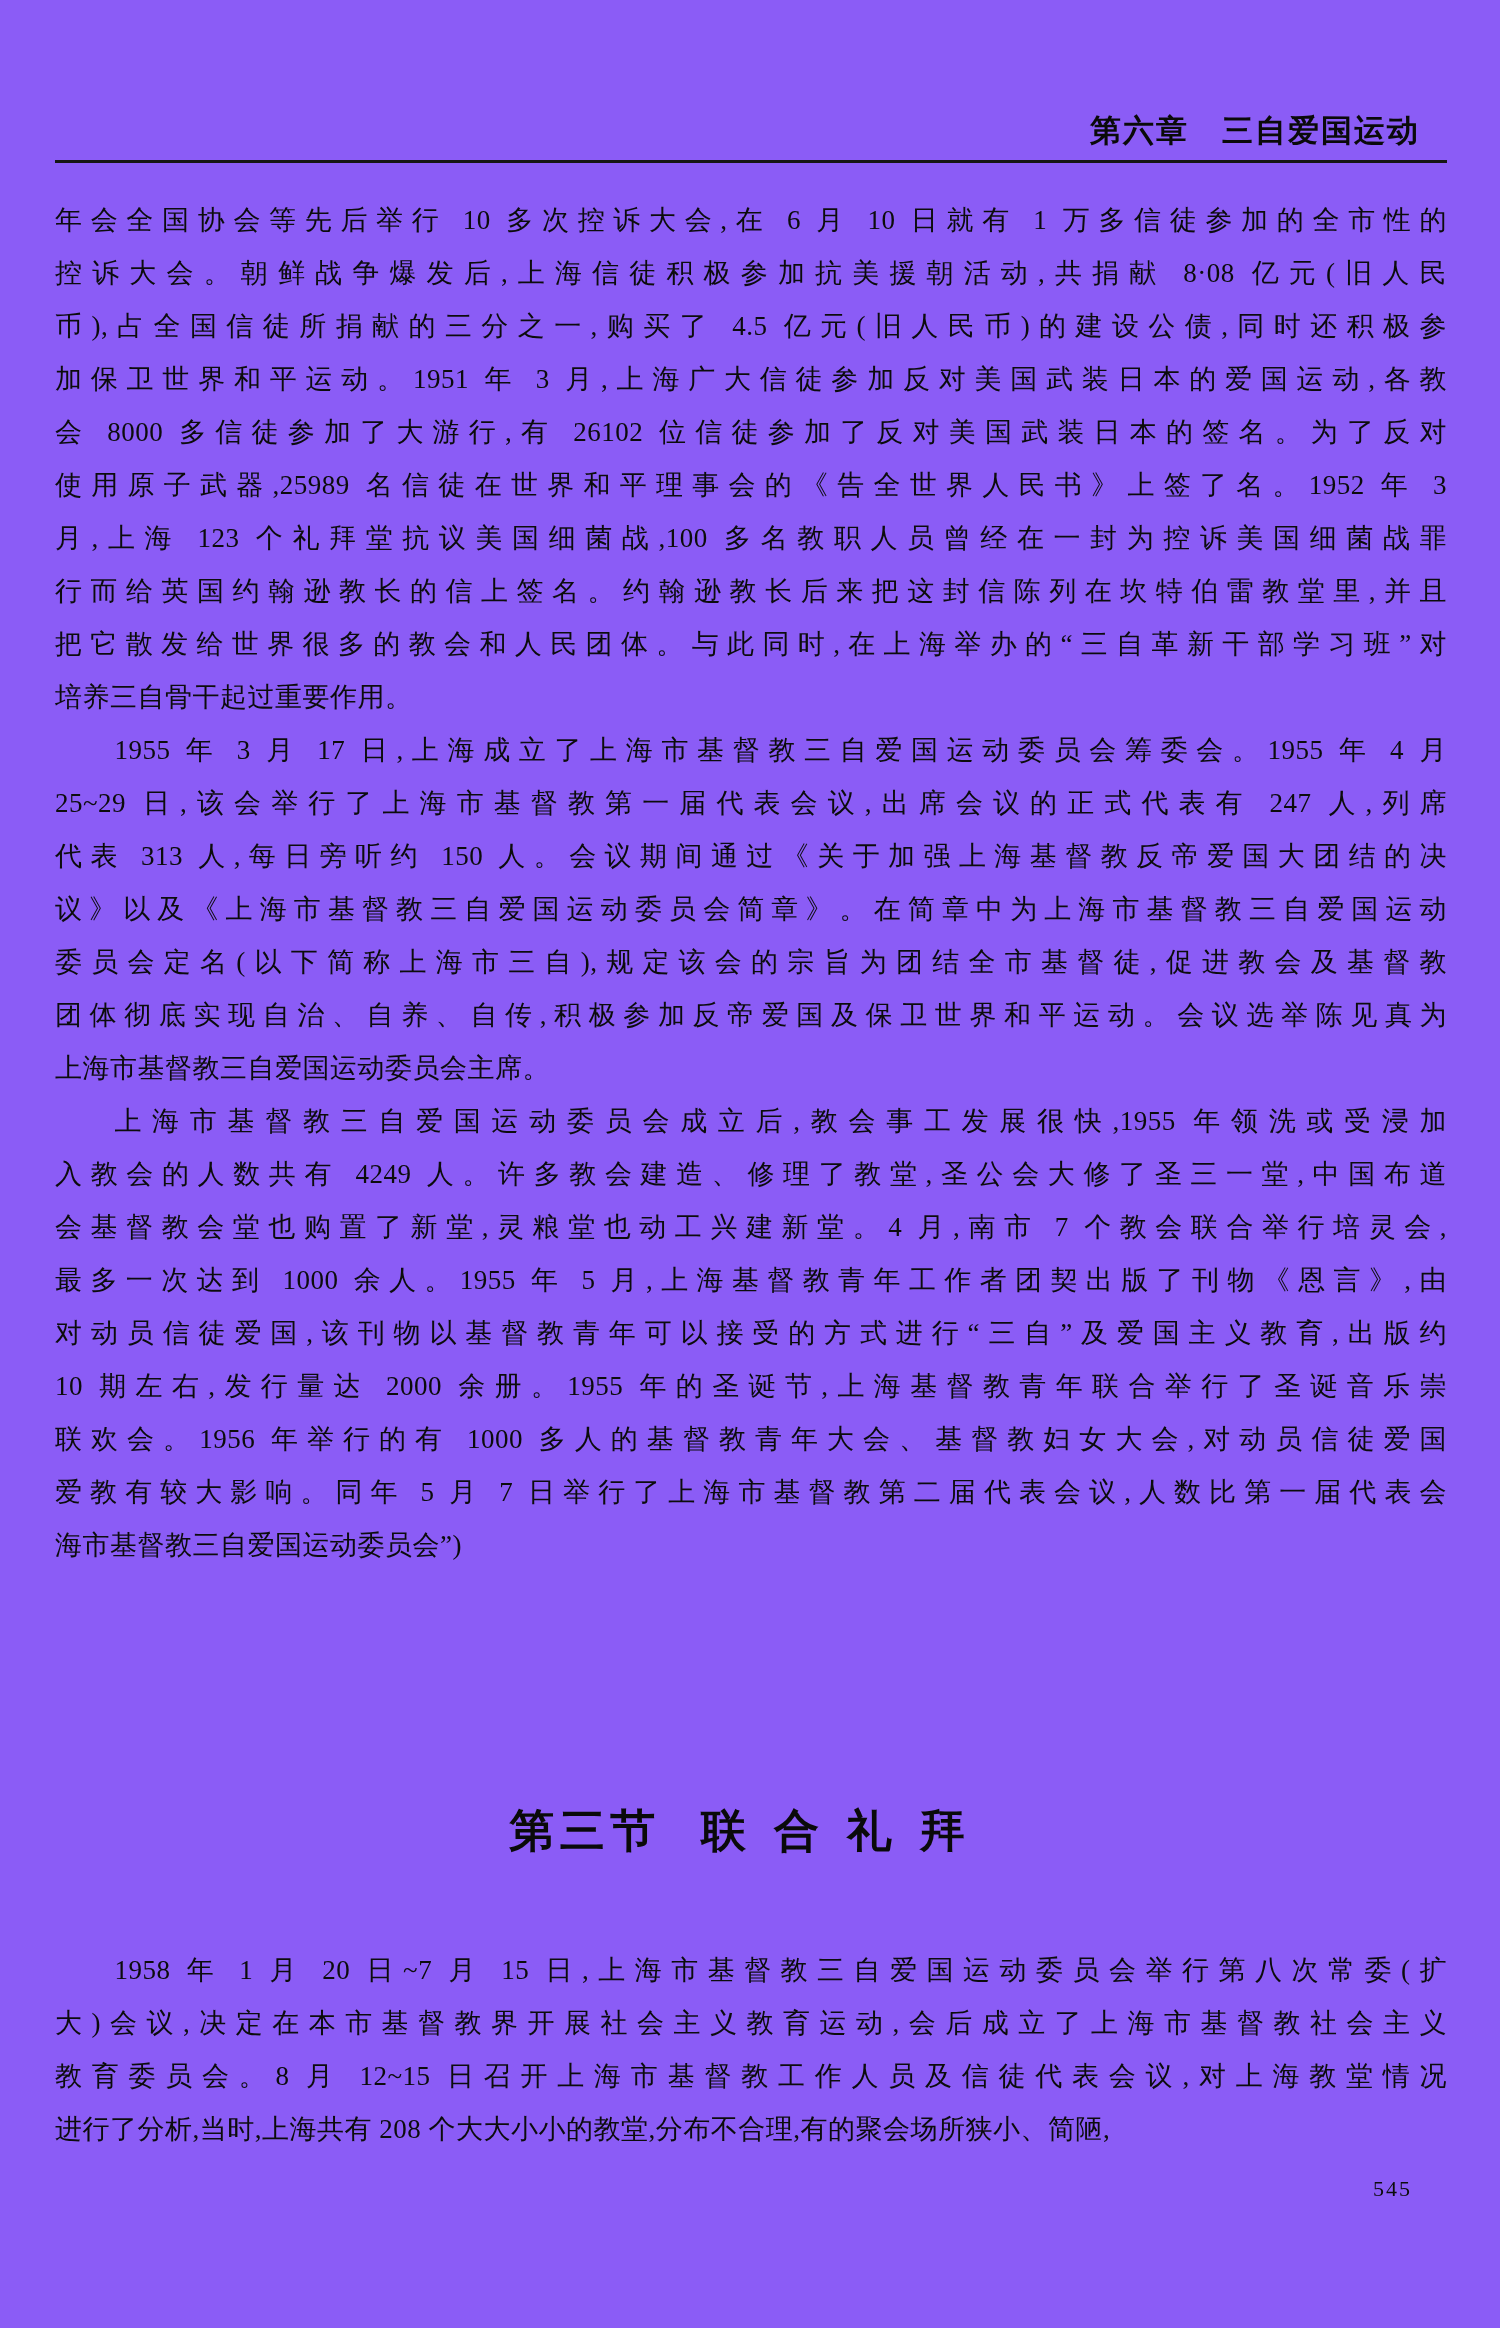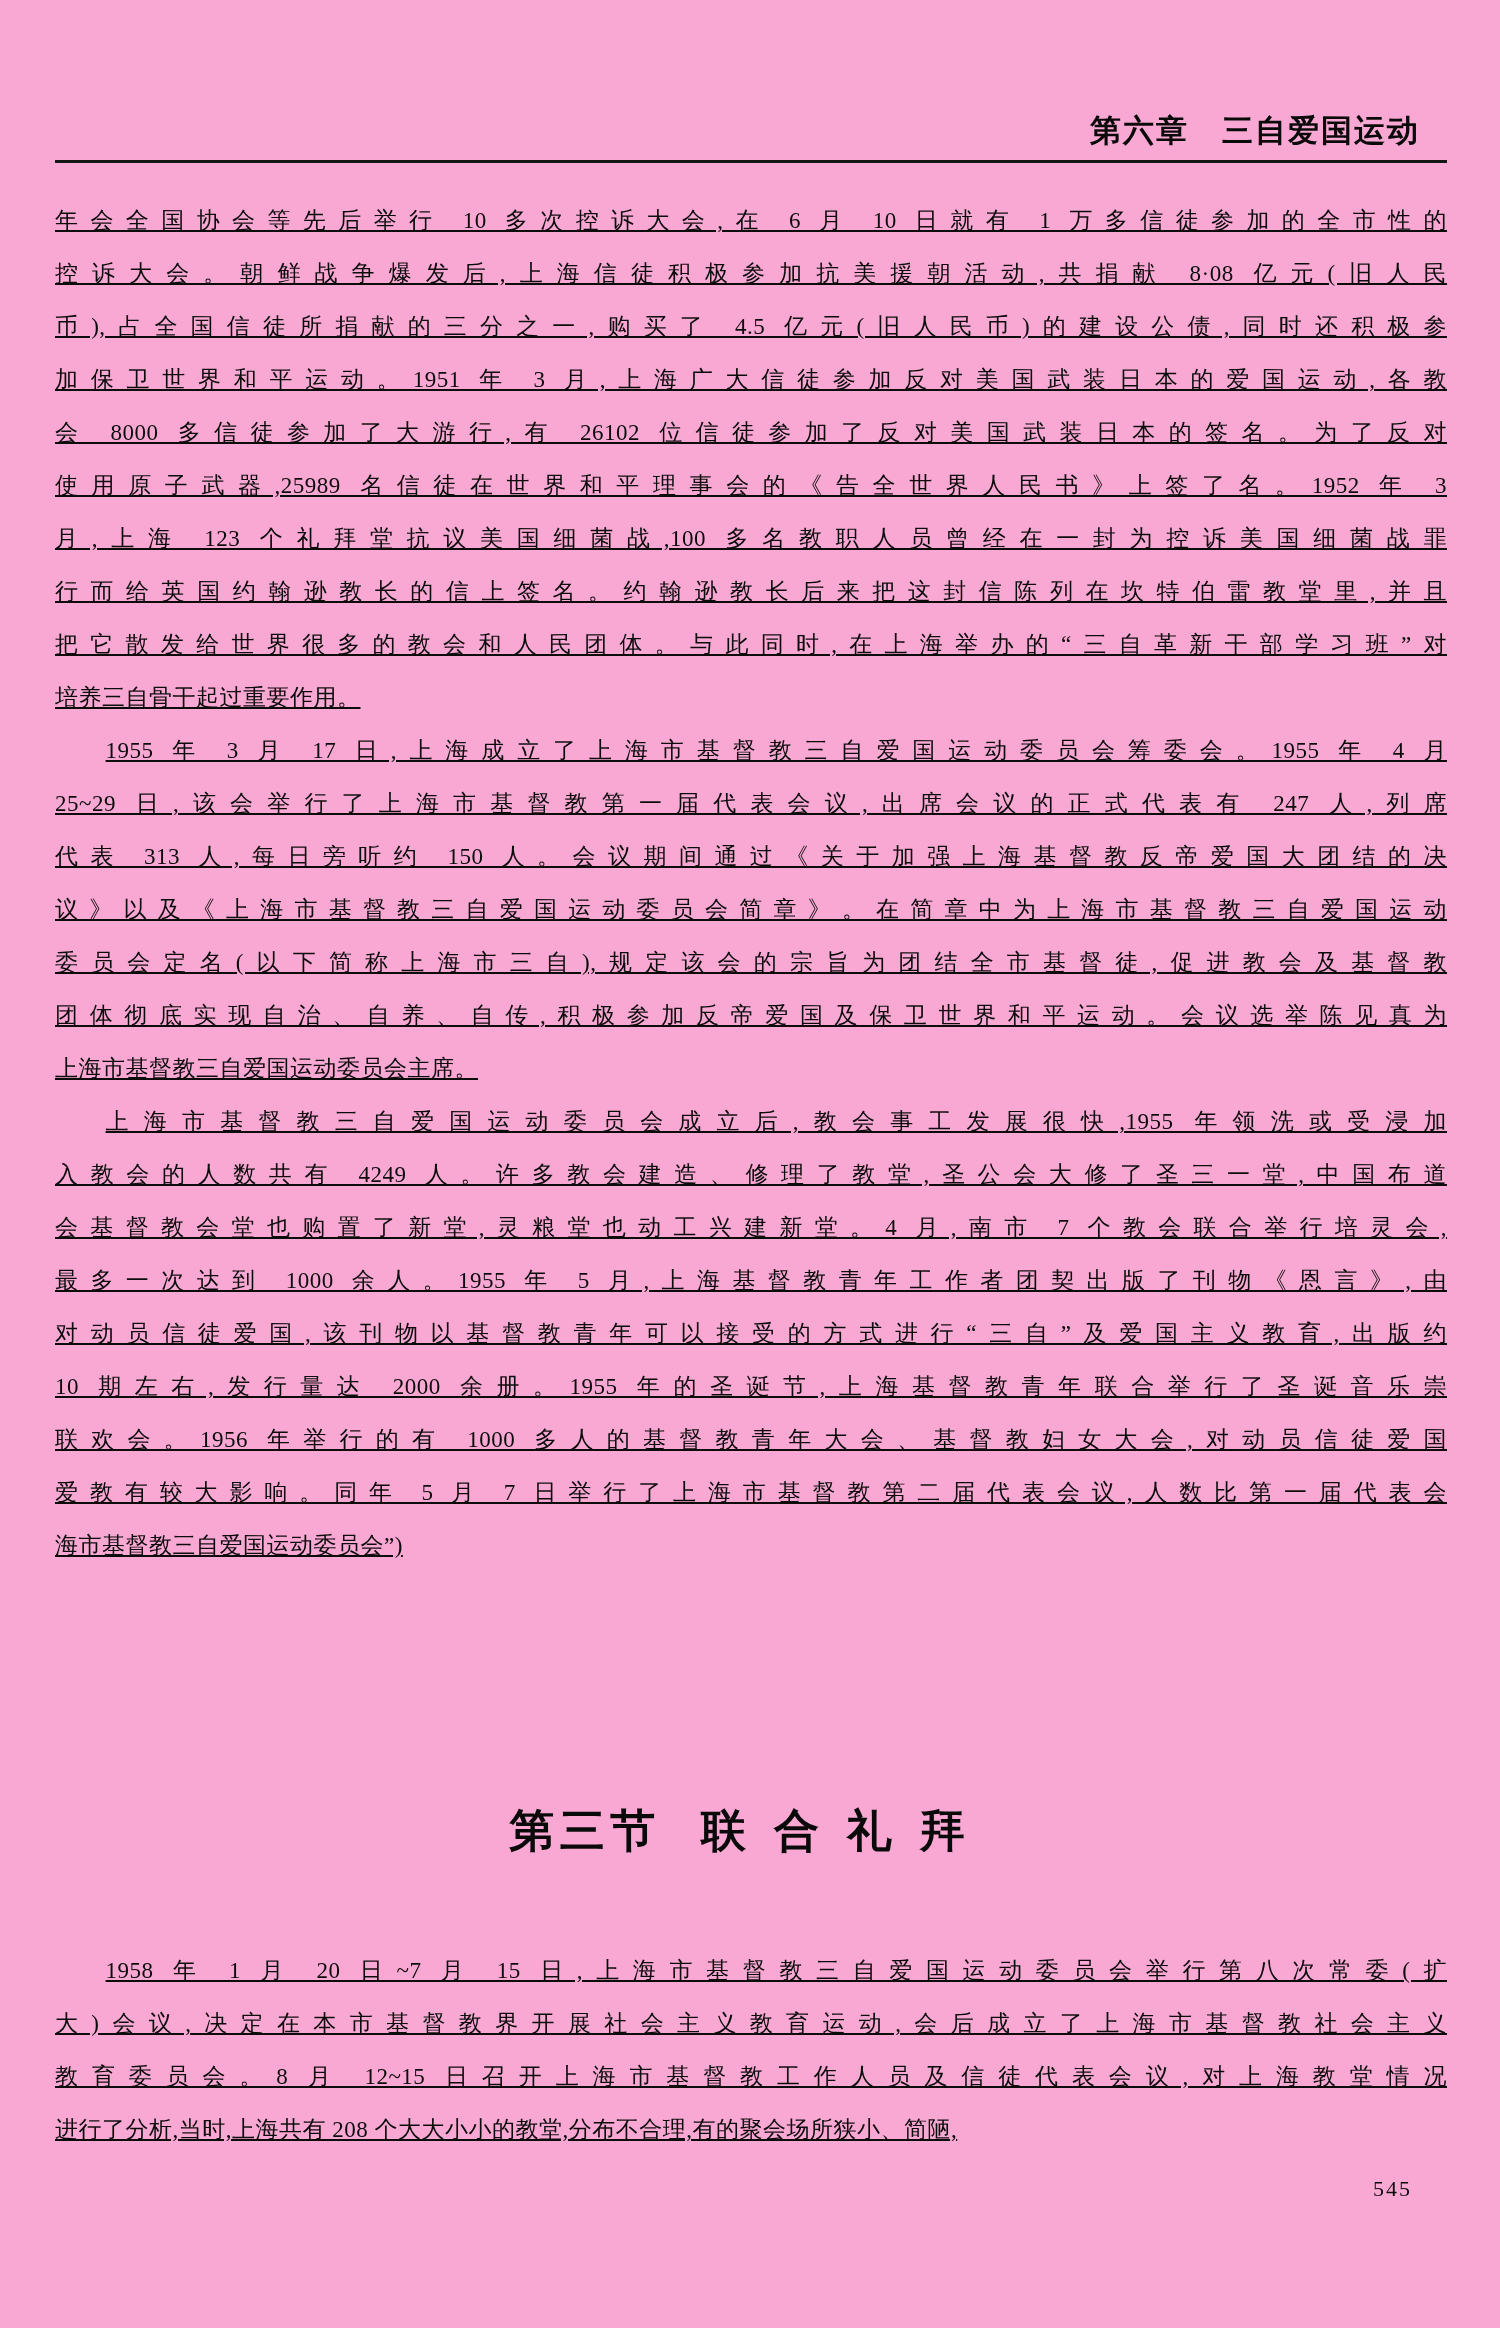--- a/index.html
+++ b/index.html
@@ -5,21 +5,21 @@
   html, body {
     margin: 0;
     padding: 0;
     background: #e8e8e8;
   }
   .page {
     position: relative;
     width: 1500px;
     height: 2328px;
     margin: 0 auto;
-    background: #f9a8d4;
+    background: #8b5cf6;
     color: #111111;
     font-family: "Liberation Serif", "DejaVu Serif", serif;
     overflow: hidden;
   }
   
   .running-head {
     position: absolute;
     top: 110px;
     right: 80px;
     font-family: "Liberation Sans", "DejaVu Sans", sans-serif;
@@ -35,24 +35,23 @@
     left: 55px;
     width: 1392px;
     height: 3px;
     background: #161616;
   }
   
   .text-block {
     position: absolute;
     left: 55px;
     width: 1392px;
-    font-size: 23px;
+    font-size: 27px;
     line-height: 53px;
     color: #0c0c0c;
-    text-decoration: underline;
   }
   #main-text { top: 194px; }
   #after-section-text { top: 1944px; }
   .para { margin: 0; }
   .line {
     text-align: justify;
     text-align-last: justify;
     white-space: nowrap;
     letter-spacing: 0.5px;
   }

